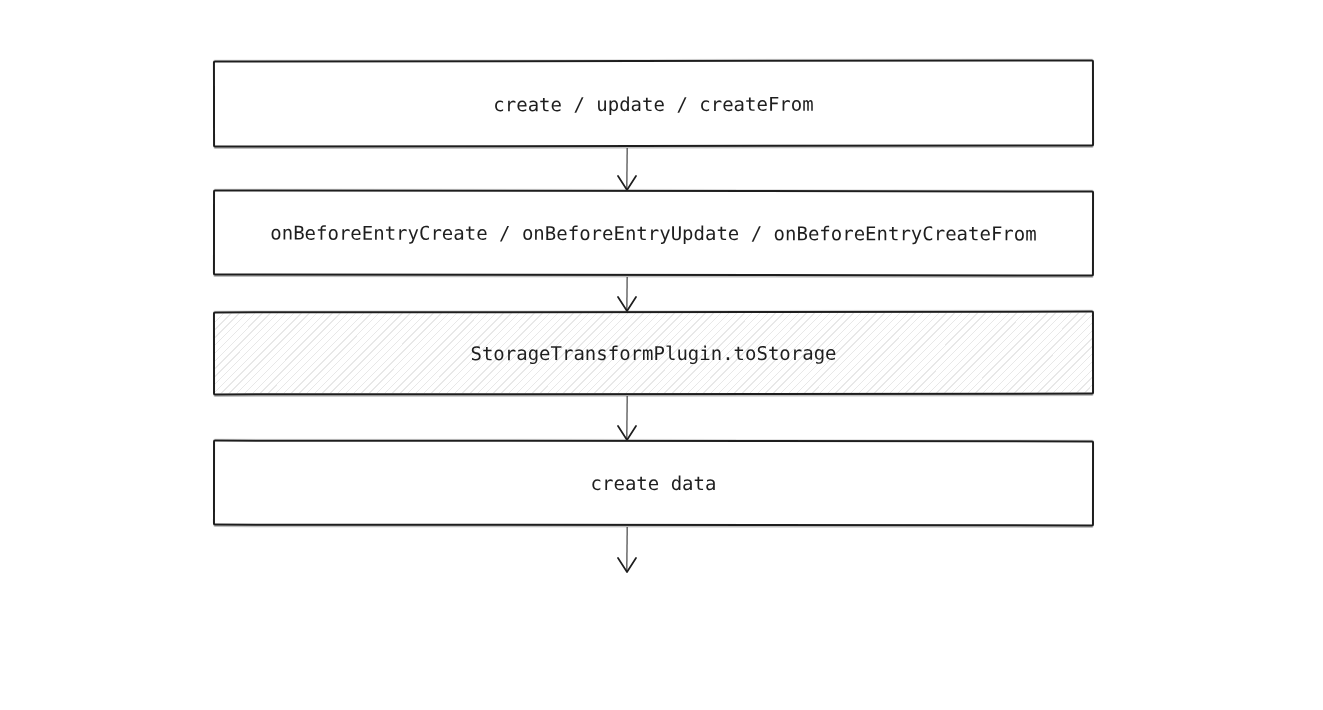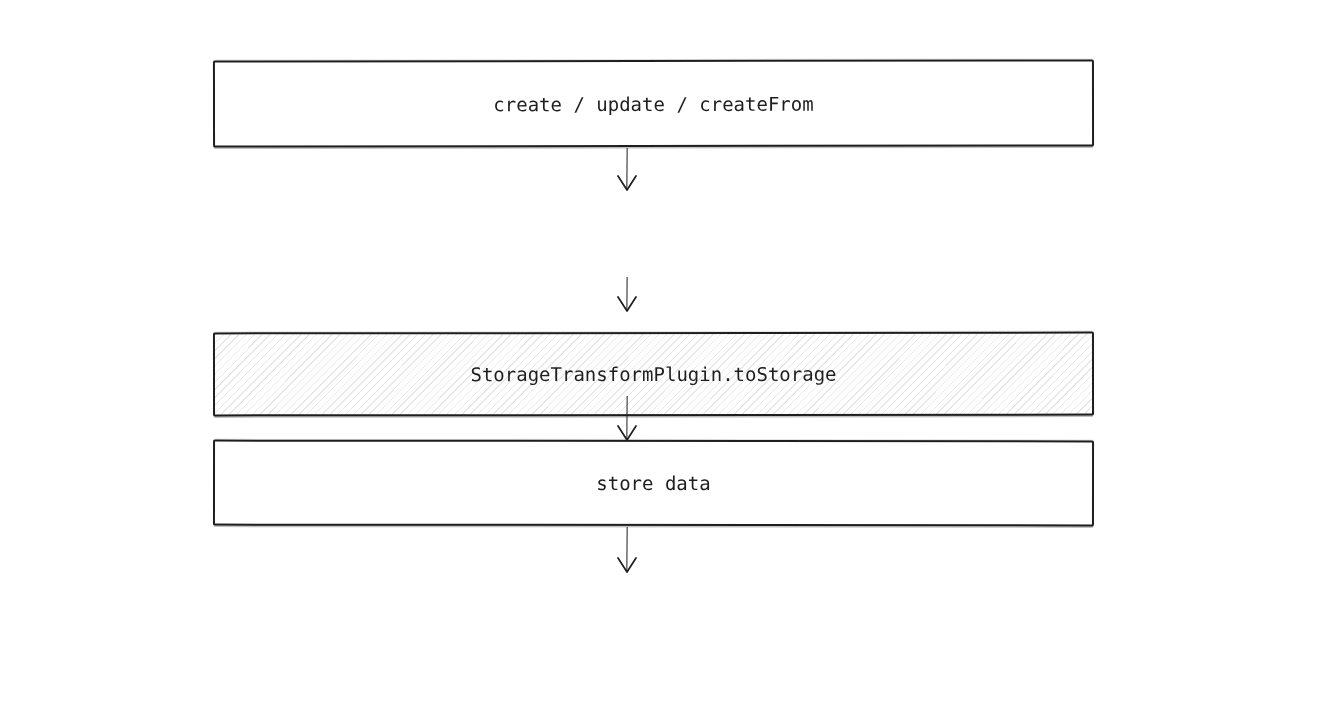--- a/index.html
+++ b/index.html
@@ -46,21 +46,20 @@
   .hatched {
     background:
       repeating-linear-gradient(
         135deg,
         rgba(30,30,30,0.10) 0px,
         rgba(30,30,30,0.10) 1px,
         transparent 1px,
         transparent 5.5px
       ),
       #ffffff;
-    margin-top: 21px;
   }
   .arrow {
     position: absolute;
     left: 612px;
     width: 30px;
   }
   .arrow-1 { top: 148px; height: 42px; }
   .arrow-2 { top: 277px; height: 34px; }
   .arrow-3 { top: 396px; height: 44px; }
   .arrow-4 { top: 527px; height: 45px; }
@@ -92,20 +91,23 @@
 
   <div class="arrow arrow-1">
     <div class="shaft"></div>
     <span class="head">
       <svg width="22" height="16" viewBox="0 0 22 16">
         <path d="M2 1 L11 15 L20 1" fill="none" stroke="#1e1e1e" stroke-width="1.7" stroke-linecap="round" stroke-linejoin="round"></path>
       </svg>
     </span>
   </div>
 
+  <div class="flow-box box-2">
+    <span class="label">onBeforeEntryCreate / onBeforeEntryUpdate / onBeforeEntryCreateFrom</span>
+  </div>
 
   <div class="arrow arrow-2">
     <div class="shaft"></div>
     <span class="head">
       <svg width="22" height="16" viewBox="0 0 22 16">
         <path d="M2 1 L11 15 L20 1" fill="none" stroke="#1e1e1e" stroke-width="1.7" stroke-linecap="round" stroke-linejoin="round"></path>
       </svg>
     </span>
   </div>
 
@@ -116,21 +118,21 @@
   <div class="arrow arrow-3">
     <div class="shaft"></div>
     <span class="head">
       <svg width="22" height="16" viewBox="0 0 22 16">
         <path d="M2 1 L11 15 L20 1" fill="none" stroke="#1e1e1e" stroke-width="1.7" stroke-linecap="round" stroke-linejoin="round"></path>
       </svg>
     </span>
   </div>
 
   <div class="flow-box box-4">
-    <span class="label">store data</span>
+    <span class="label">create data</span>
   </div>
 
   <div class="arrow arrow-4">
     <div class="shaft"></div>
     <span class="head">
       <svg width="22" height="16" viewBox="0 0 22 16">
         <path d="M2 1 L11 15 L20 1" fill="none" stroke="#1e1e1e" stroke-width="1.7" stroke-linecap="round" stroke-linejoin="round"></path>
       </svg>
     </span>
   </div>

